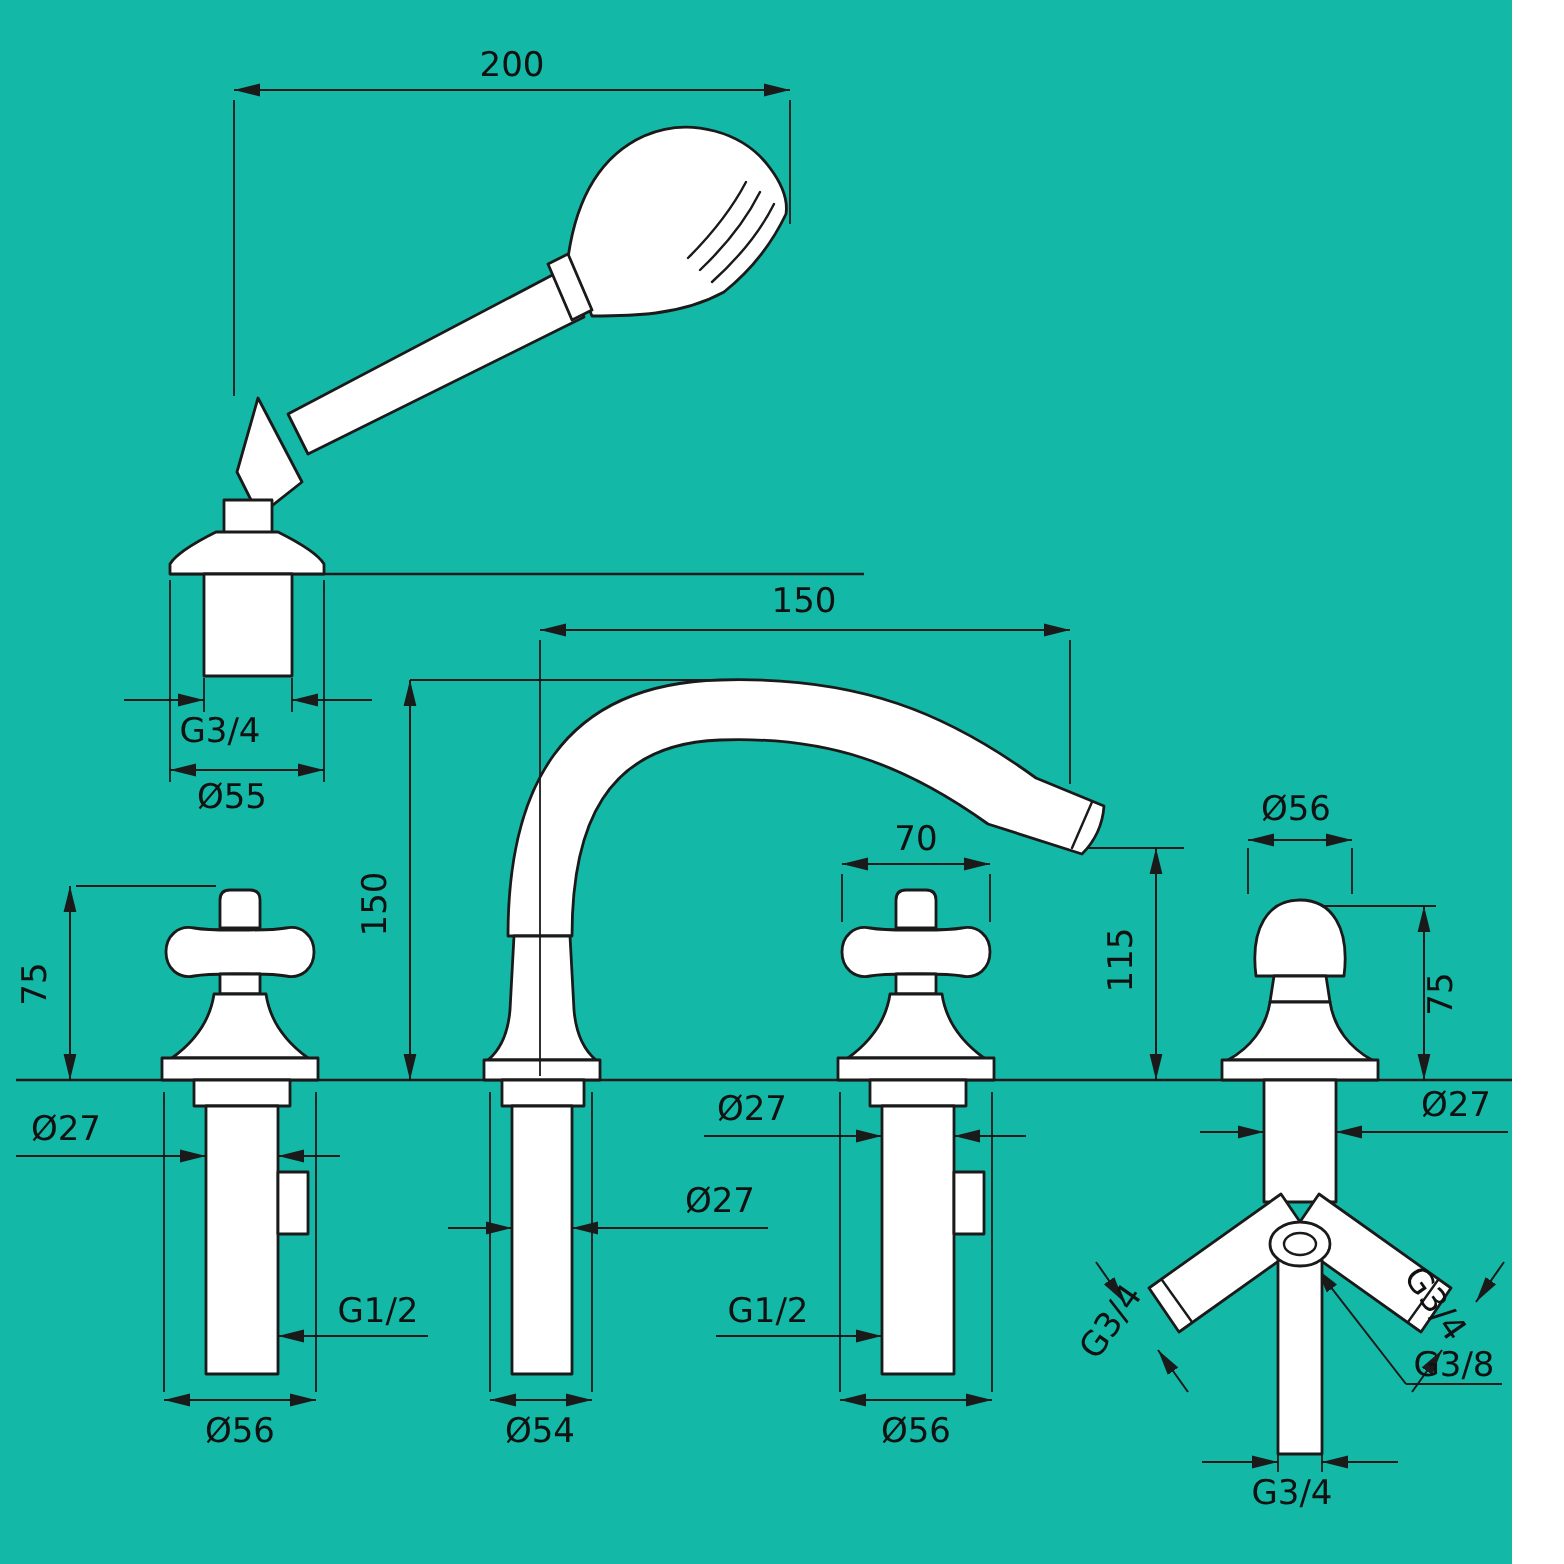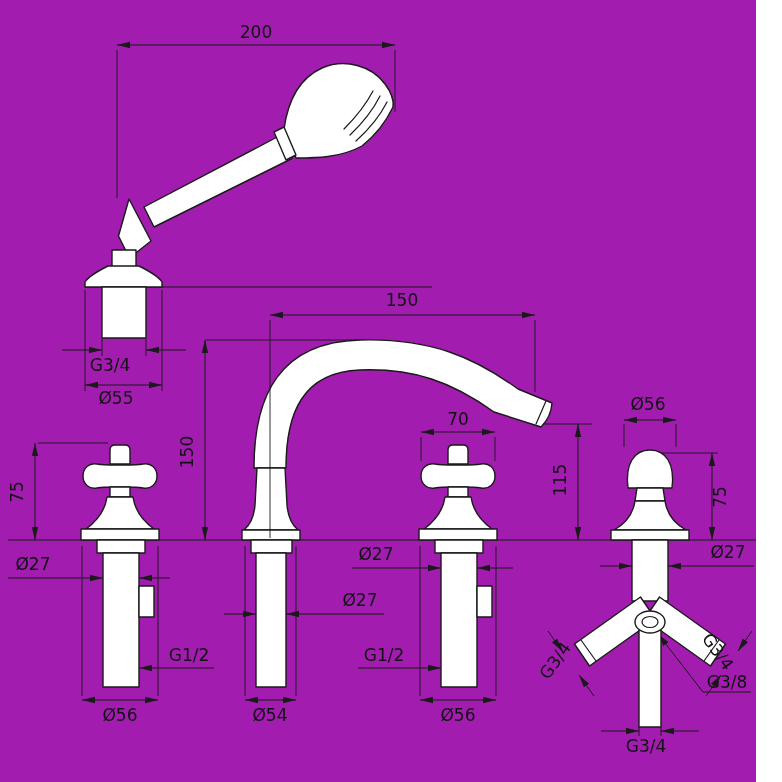--- a/index.html
+++ b/index.html
@@ -1,16 +1,16 @@
 <!DOCTYPE html>
 <html><head>
 <meta charset="utf-8">
 <style>
   html,body{margin:0;padding:0;background:#fff;}
-  .stage{width:756px;height:782px;position:relative;background:#a21caf;overflow:hidden;}
+  .stage{width:756px;height:782px;position:relative;background:#14b8a6;overflow:hidden;}
   svg{display:block;}
   .part{fill:#ffffff;stroke:#1a1a1a;stroke-width:1.4;stroke-linejoin:round;stroke-linecap:round;}
   .edge{fill:none;stroke:#1a1a1a;stroke-width:1.2;stroke-linecap:round;}
   .dim{fill:none;stroke:#1a1a1a;stroke-width:1;}
   .ext{fill:none;stroke:#1a1a1a;stroke-width:0.9;}
   .deck{fill:none;stroke:#1a1a1a;stroke-width:1.2;}
   .txt{font-family:"DejaVu Sans","Liberation Sans",sans-serif;font-size:17px;fill:#111;}
 </style>
 </head>
 <body>

